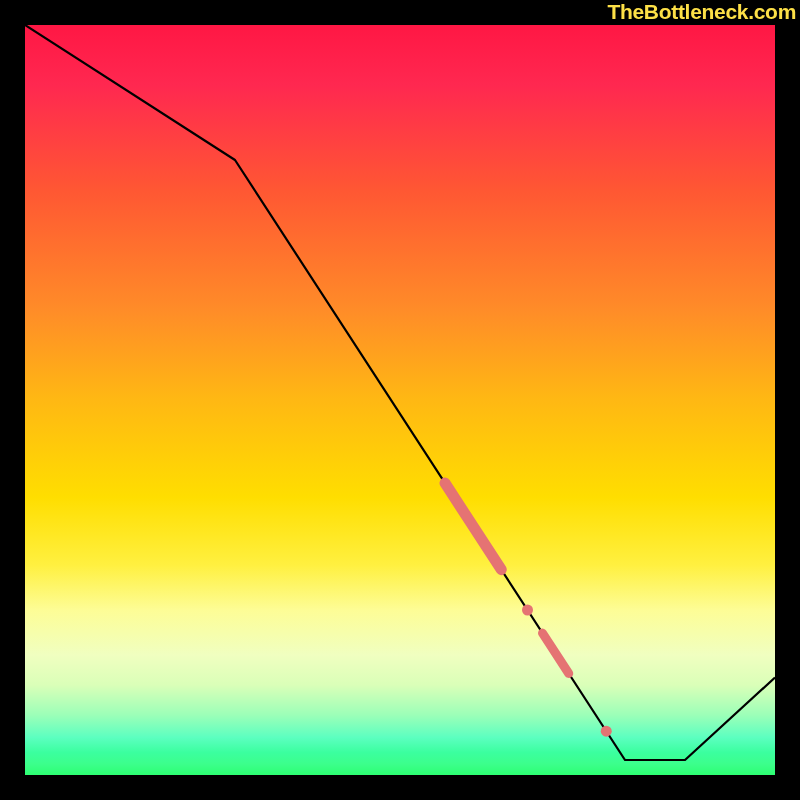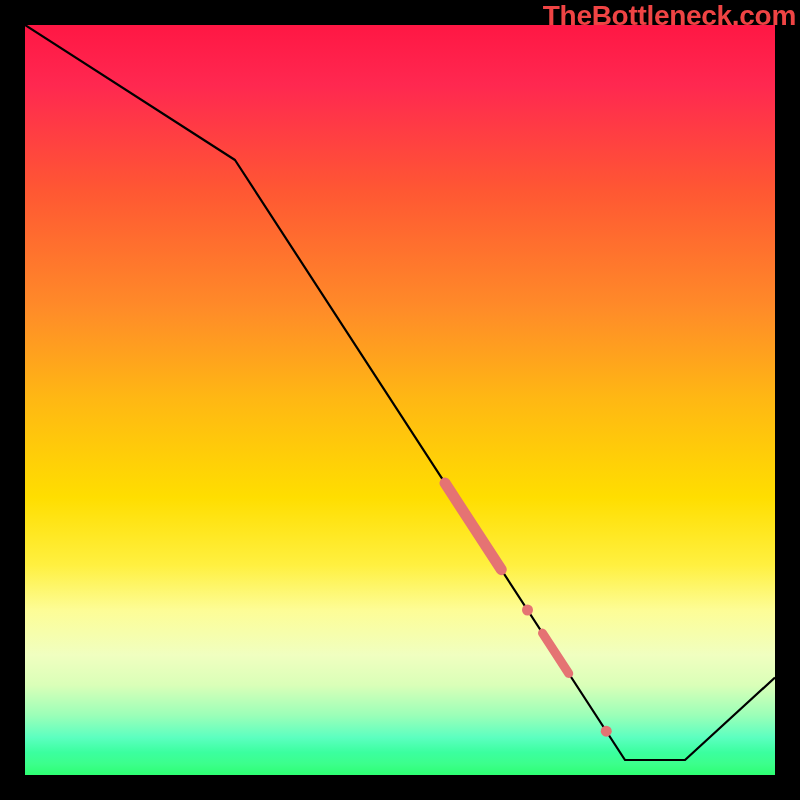--- a/index.html
+++ b/index.html
@@ -44,23 +44,23 @@
       #3bff9f 97%,
       #3cff8c 98.5%,
       #2dff72 100%
     );
   }
   .watermark {
     position: absolute;
     top: 0px;
     right: 4px;
     font-family: Arial, Helvetica, sans-serif;
-    font-size: 28px;
+    font-size: 21px;
     font-weight: bold;
-    color: #ef4444;
+    color: #fde047;
     letter-spacing: -0.3px;
     z-index: 10;
   }
   svg.lines {
     position: absolute;
     left: 0;
     top: 0;
     width: 750px;
     height: 750px;
     z-index: 5;

